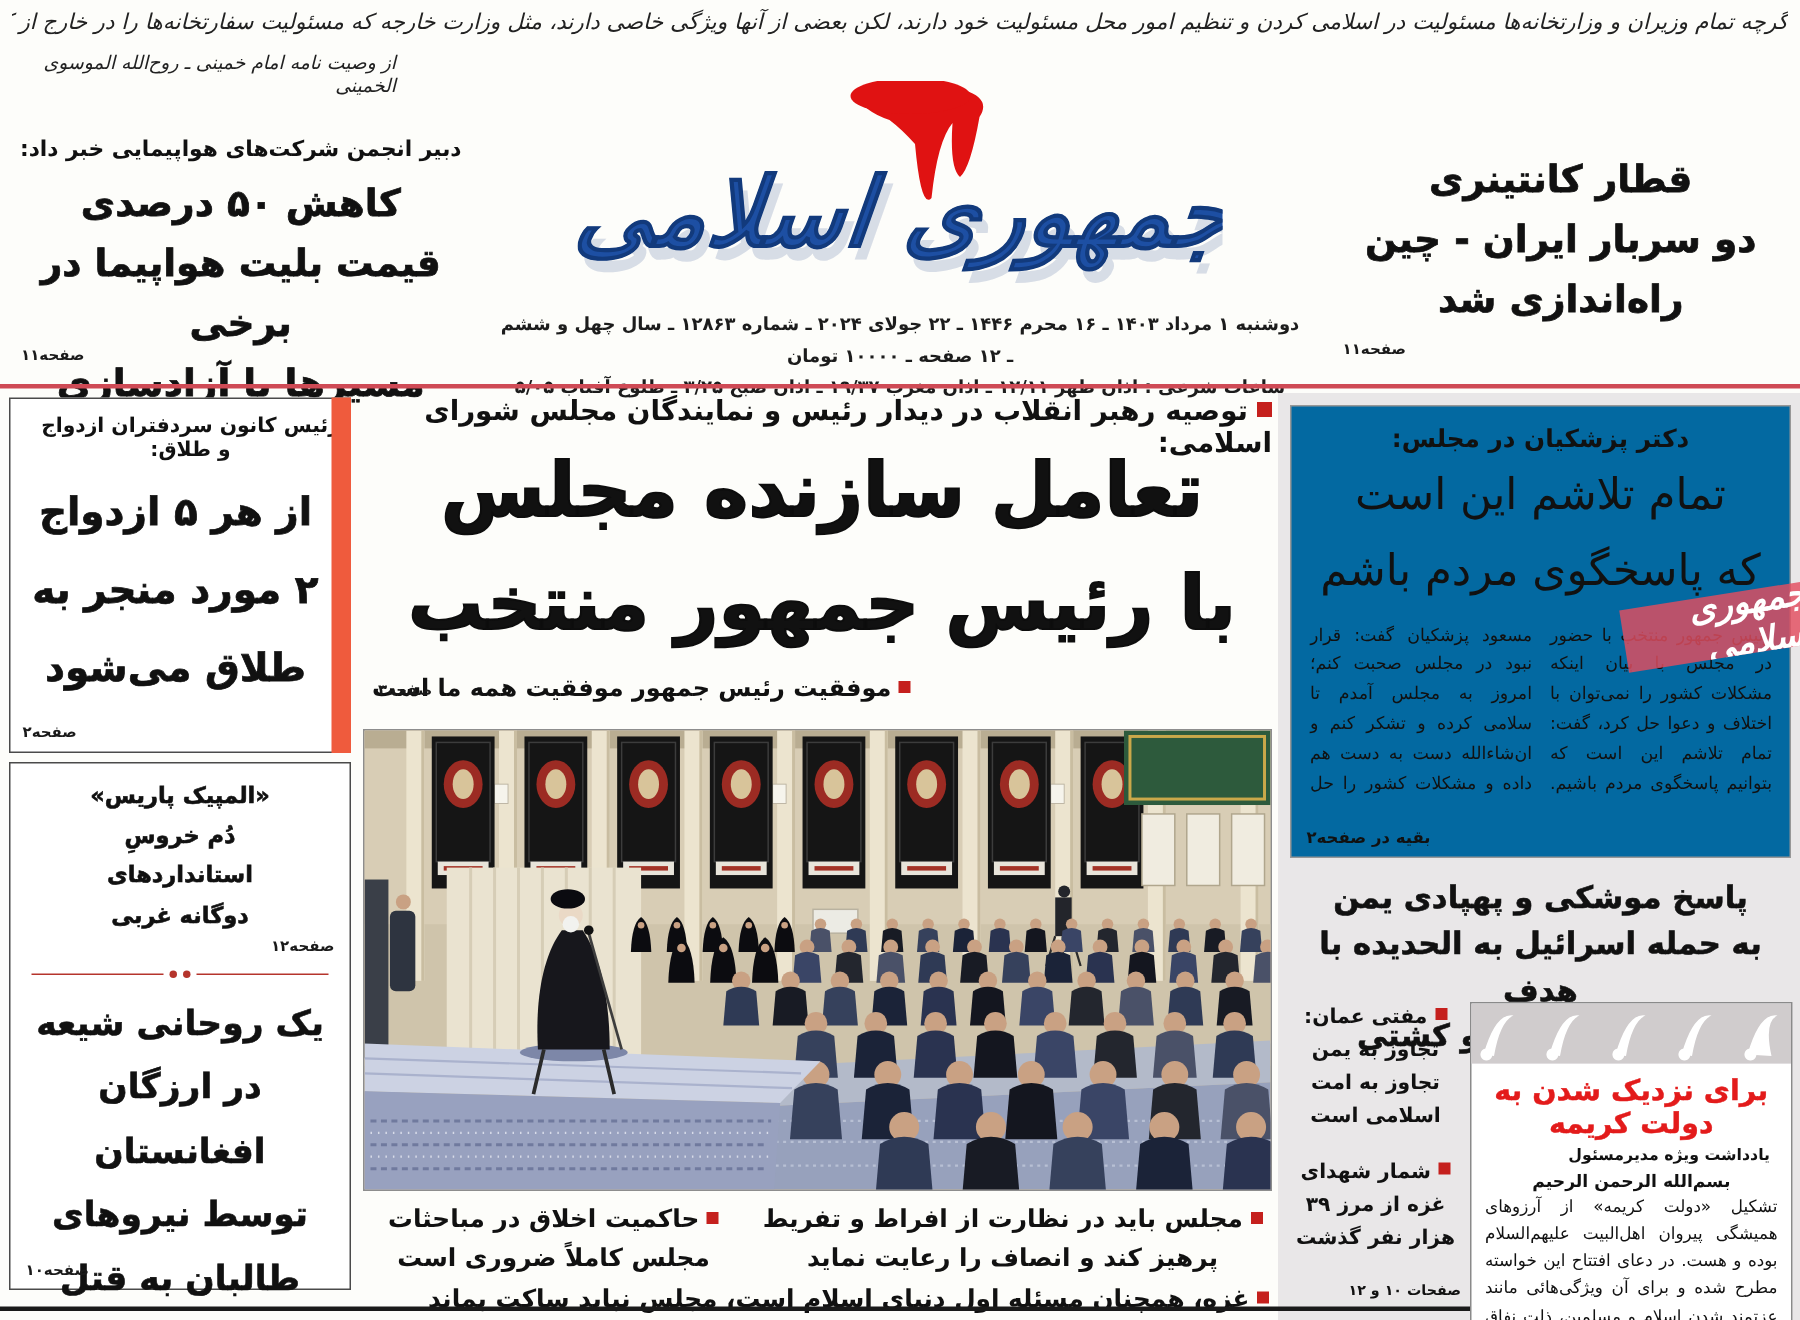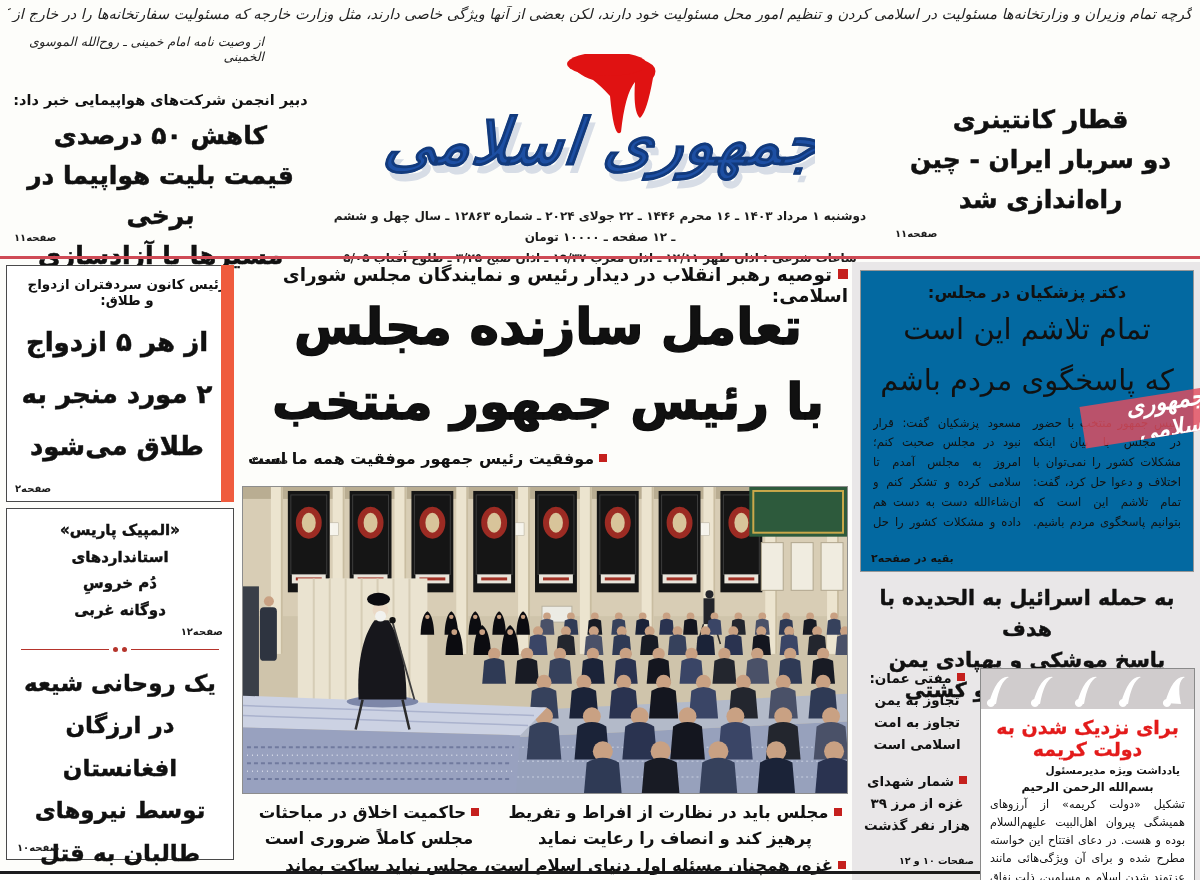--- a/index.html
+++ b/index.html
@@ -117,22 +117,22 @@
       <div>از هر ۵ ازدواج</div>
       <div>۲ مورد منجر به</div>
       <div>طلاق می‌شود</div>
     </div>
     <div class="pgref" style="left:8px;bottom:7px">صفحه۲</div>
   </div>
 
   <div class="lbox" style="top:508px;height:352px">
     <div class="midl" style="margin-top:8px">
       <div>«المپیک پاریس»</div>
+      <div>دُم خروسِ</div>
       <div>استانداردهای</div>
-      <div>دُم خروسِ</div>
       <div>دوگانه غربی</div>
     </div>
     <div class="pgref" style="position:static;margin:2px 10px 0;text-align:right">صفحه۱۲</div>
     <div class="divider">
       <span class="ln"></span>
         <span class="dot"></span>
         <span class="dot"></span>
         <span class="ln"></span>
     </div>
     <div class="midl2">
@@ -376,22 +376,22 @@
     <div class="pezhead">
       <div>تمام تلاشم این است</div>
       <div>که پاسخگوی مردم باشم</div>
     </div>
     <div class="pezbody">رئیس جمهور منتخب با حضور در مجلس با بیان اینکه مشکلات کشور را نمی‌توان با اختلاف و دعوا حل کرد، گفت: تمام تلاشم این است که بتوانیم پاسخگوی مردم باشیم. مسعود پزشکیان گفت: قرار نبود در مجلس صحبت کنم؛ امروز به مجلس آمدم تا سلامی کرده و تشکر کنم و ان‌شاءالله دست به دست هم داده و مشکلات کشور را حل کنیم. وی ادامه داد: همان‌طور که در مناظرات و بحث‌های مجلس مطرح کردم، مشکلات کشور را نمی‌توان با اختلاف و دعوا حل کرد و مجبوریم دست به دست هم داده تا از بحران‌ها و مشکلات با هماهنگی و همدلی عبور کرده و پاسخگوی مشکلات مردم باشیم.</div>
     <div class="pezmore">بقیه در صفحه۲</div>
     <div class="stamp">جمهوری اسلامی</div>
   </div>
 
   <div class="yemen">
+    <div>پاسخ موشکی و پهپادی یمن</div>
     <div>به حمله اسرائیل به الحدیده با هدف</div>
-    <div>پاسخ موشکی و پهپادی یمن</div>
     <div>قرار دادن ایلات و کشتی آمریکایی</div>
   </div>
 
   <div class="briefs">
     <div class="item">
       <span class="sq small"></span><span>مفتی عمان: تجاوز به یمن تجاوز به امت اسلامی است</span>
     </div>
     <div class="item">
       <span class="sq small"></span><span>شمار شهدای غزه از مرز ۳۹ هزار نفر گذشت</span>
     </div>

